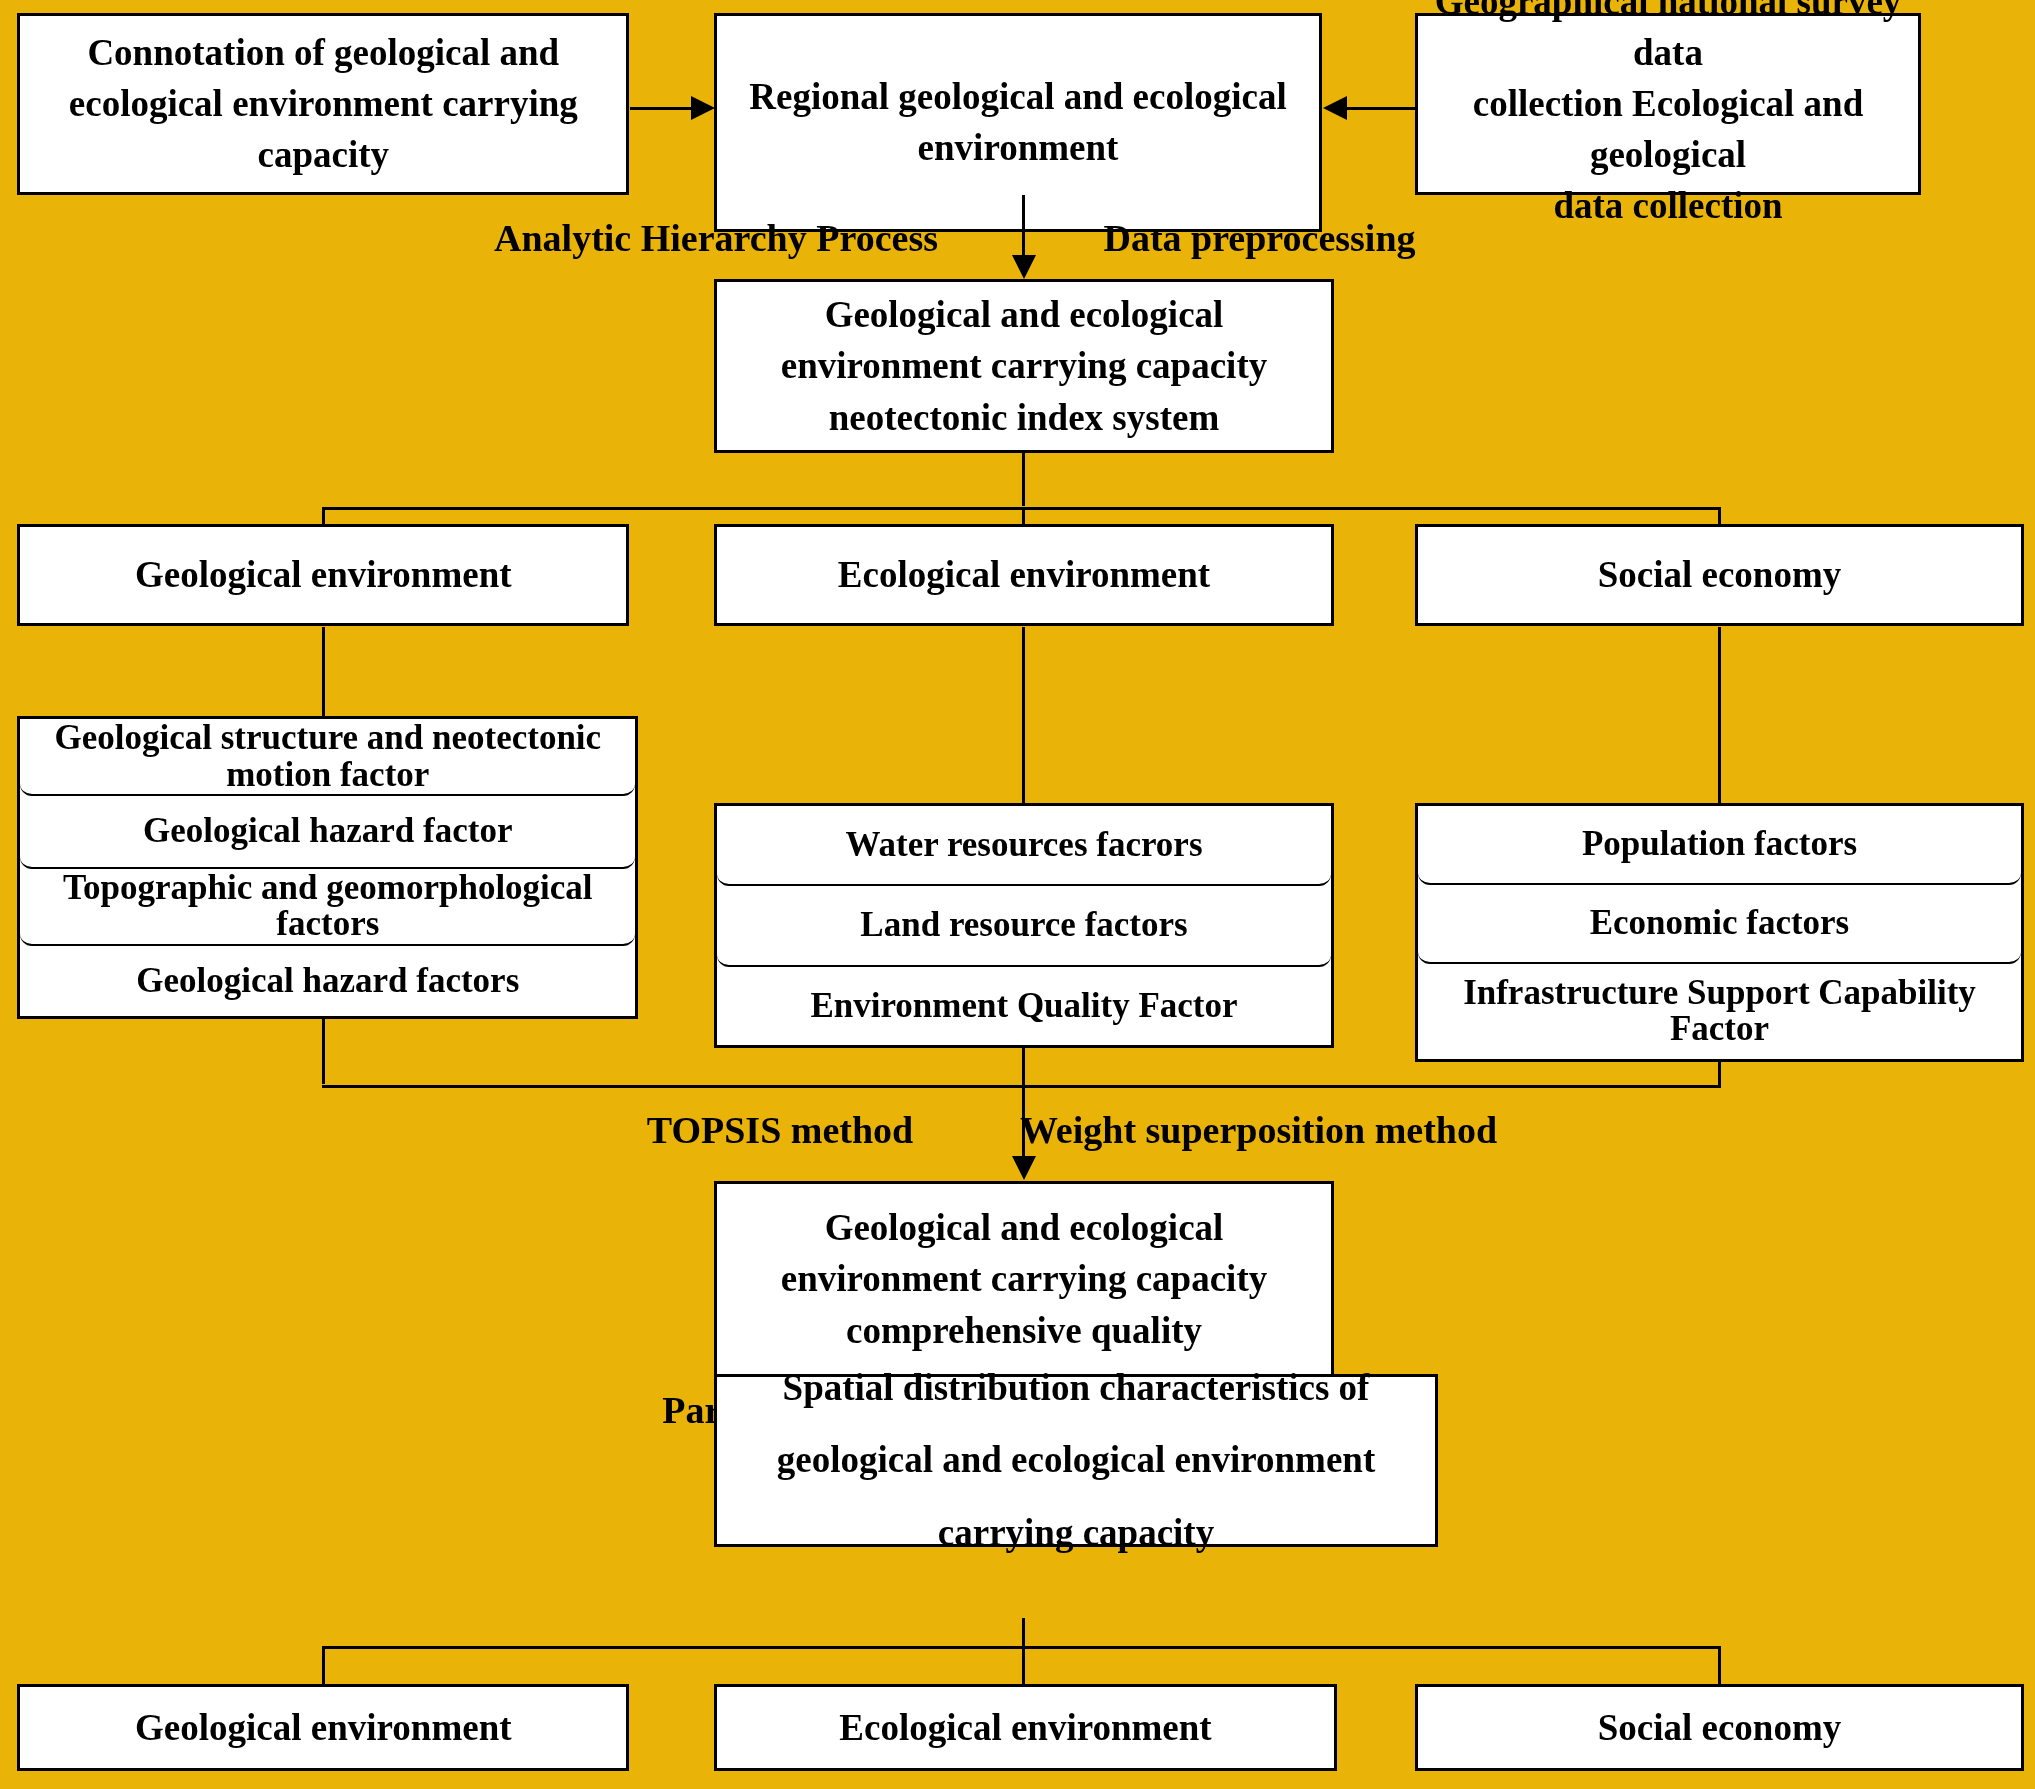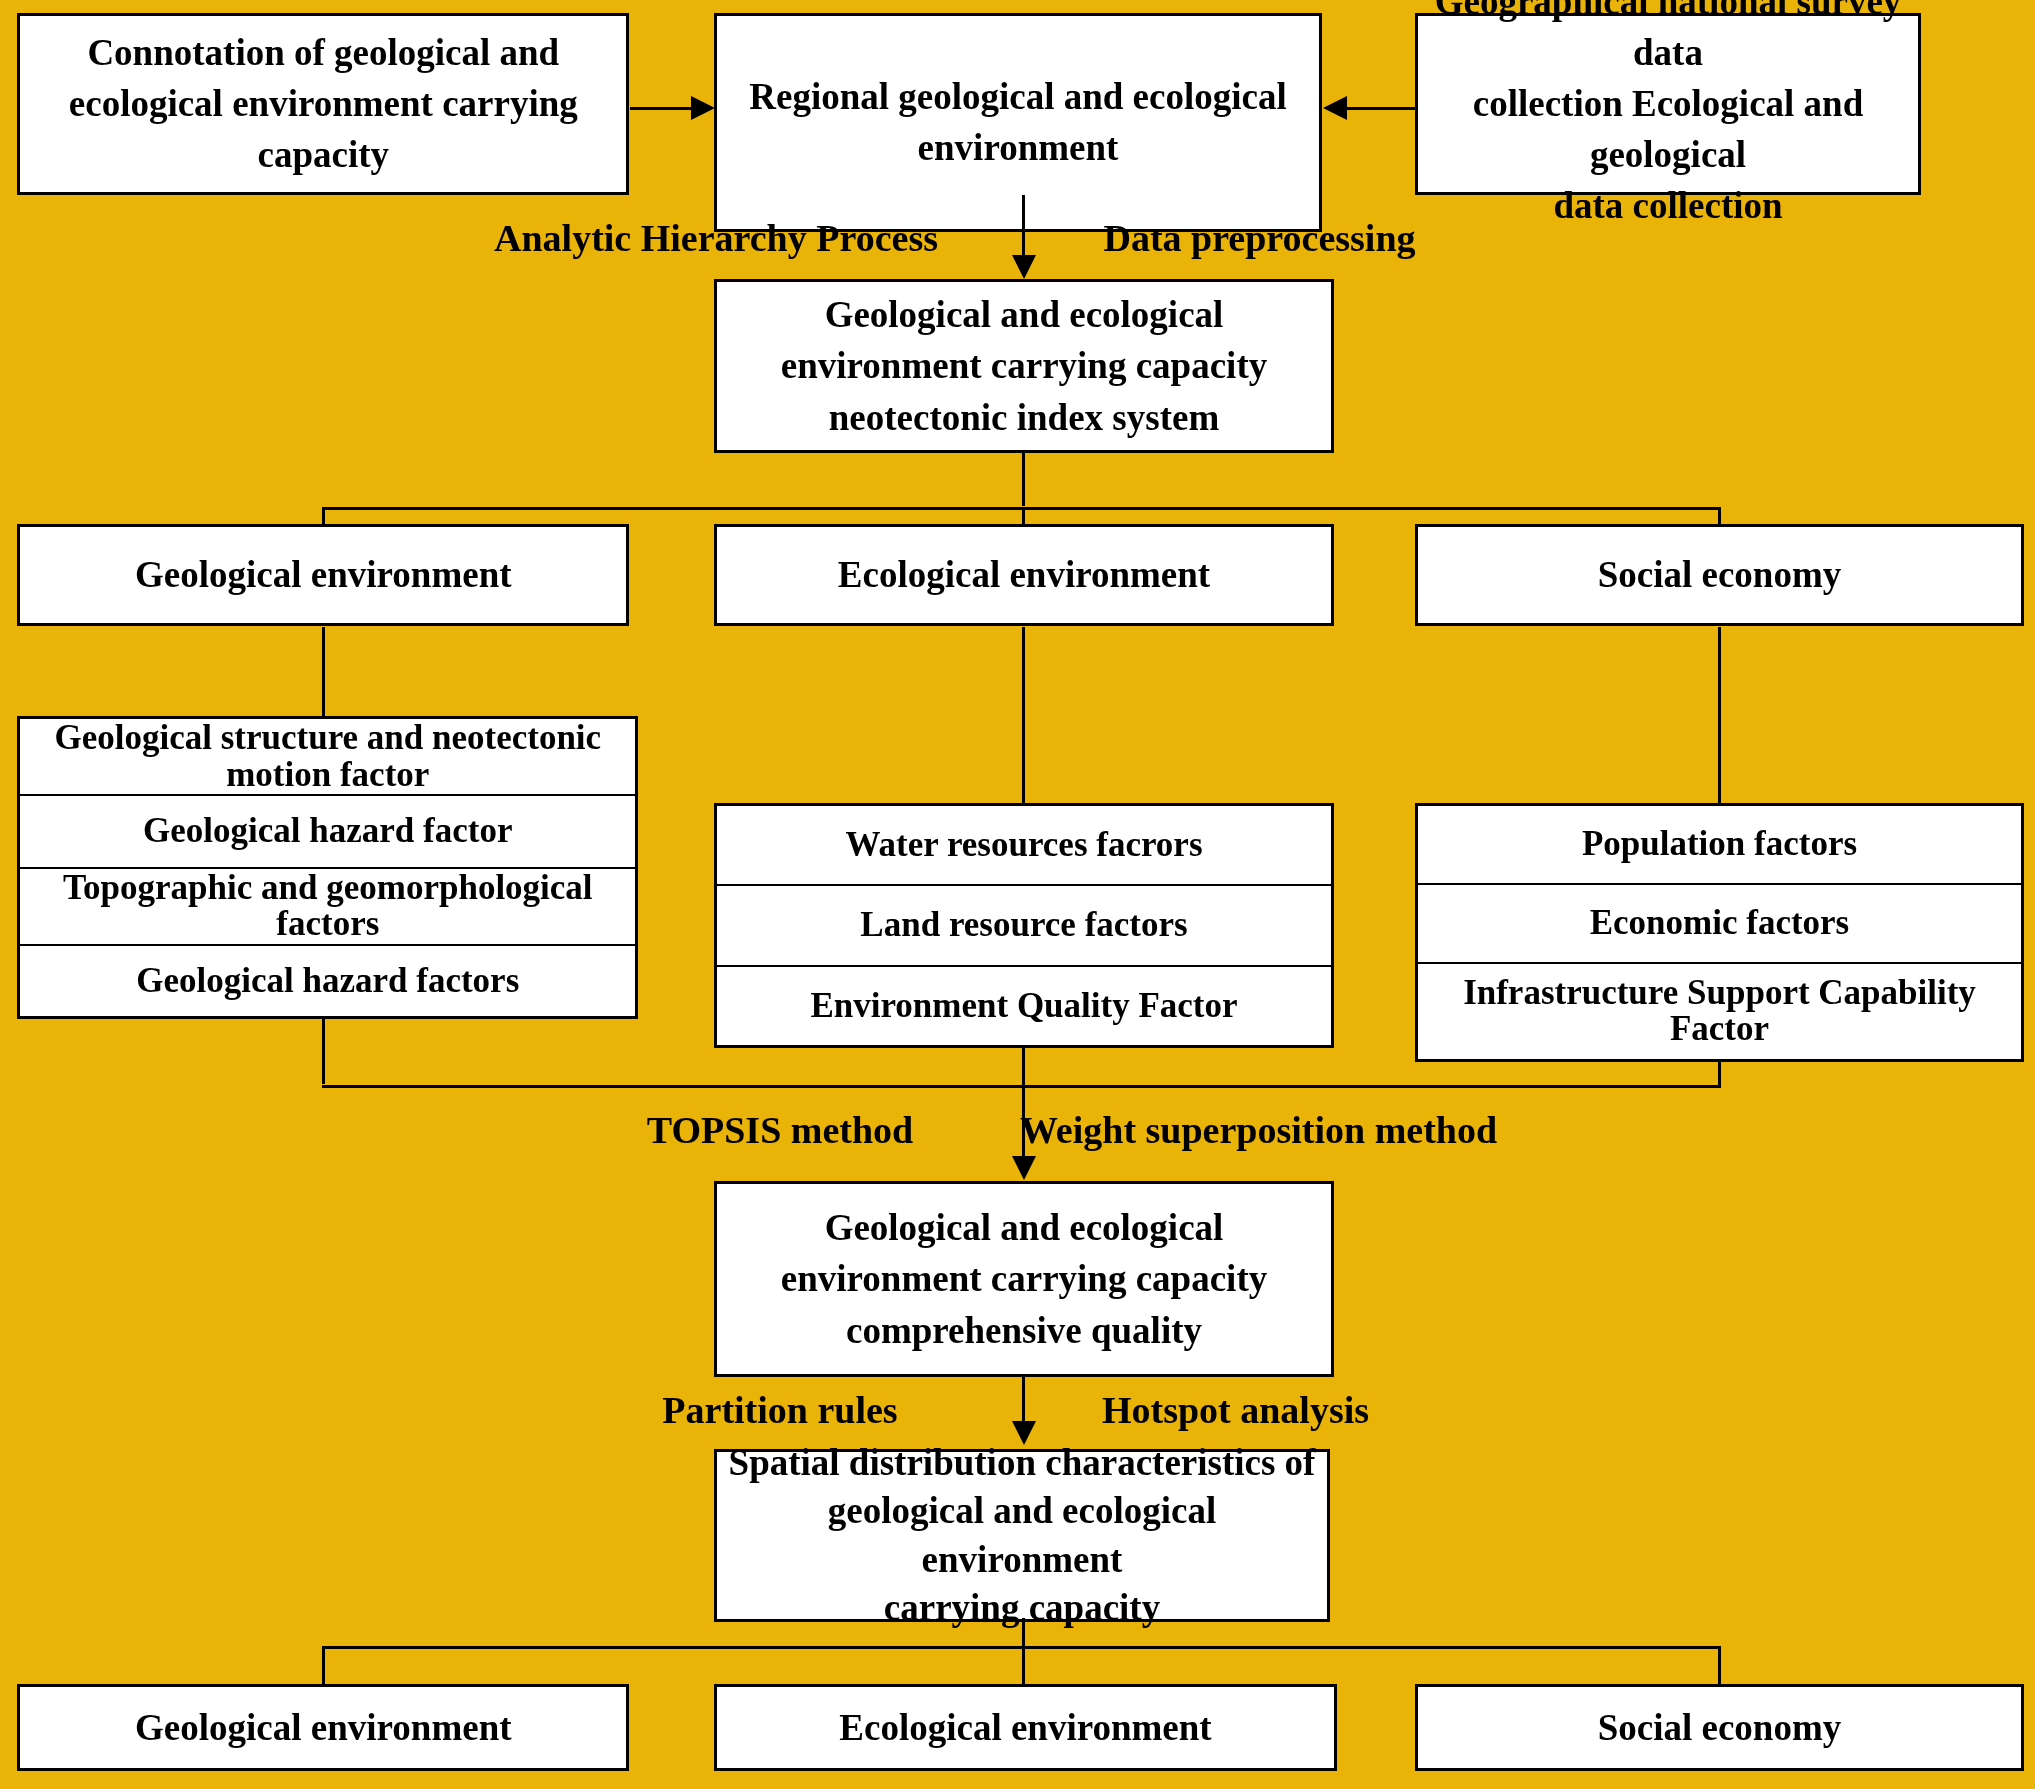--- a/index.html
+++ b/index.html
@@ -39,20 +39,21 @@
     background: #fff;
     display: flex; flex-direction: column;
   }
   .cell {
     flex: 1 1 0;
     border-bottom: 2.9px solid #000;
     display: flex; align-items: center; justify-content: center;
     text-align: center;
     font-weight: bold; font-size: 35px; line-height: 1.04;
     padding: 1.2px 7px;
+    border-radius: 12px;
   }
   .cell:last-child { border-bottom: none; }
   .cell.tall { flex: 1.25 1 0; }
 
   .hline { position: absolute; height: 2.9px; background: #000; }
   .vline { position: absolute; width: 2.9px; background: #000; }
 
   .arr-down {
     position: absolute; width: 0; height: 0;
     border-left: 12px solid transparent;
@@ -167,21 +168,21 @@
     <span class="ln">environment carrying capacity</span>
     <span class="ln">comprehensive quality</span>
   </div>
 
   <div class="vline" style="left:1022px; top:1377px; height:44px;"></div>
   <div class="arr-down" style="left:1012px; top:1421px;"></div>
 
   <div class="label" style="left:595px; top:1385px; width:370px; height:49px;">Partition rules</div>
   <div class="label" style="left:1045px; top:1385px; width:381px; height:49px;">Hotspot analysis</div>
 
-  <div class="box" style="left:714px; top:1449px; width:616px; height:173px; line-height:1.3;">
+  <div class="box" style="left:714px; top:1374px; width:724px; height:173px; line-height:1.3;gap:24px;">
     <span class="ln">Spatial distribution characteristics of</span>
     <span class="ln">geological and ecological environment</span>
     <span class="ln">carrying capacity</span>
   </div>
 
   <div class="vline" style="left:1022px; top:1618px; height:28px;"></div>
   <div class="hline" style="left:322px; top:1646px; width:1399px;"></div>
   <div class="vline" style="left:322px; top:1646px; height:38px;"></div>
   <div class="vline" style="left:1022px; top:1646px; height:38px;"></div>
   <div class="vline" style="left:1718px; top:1646px; height:38px;"></div>

